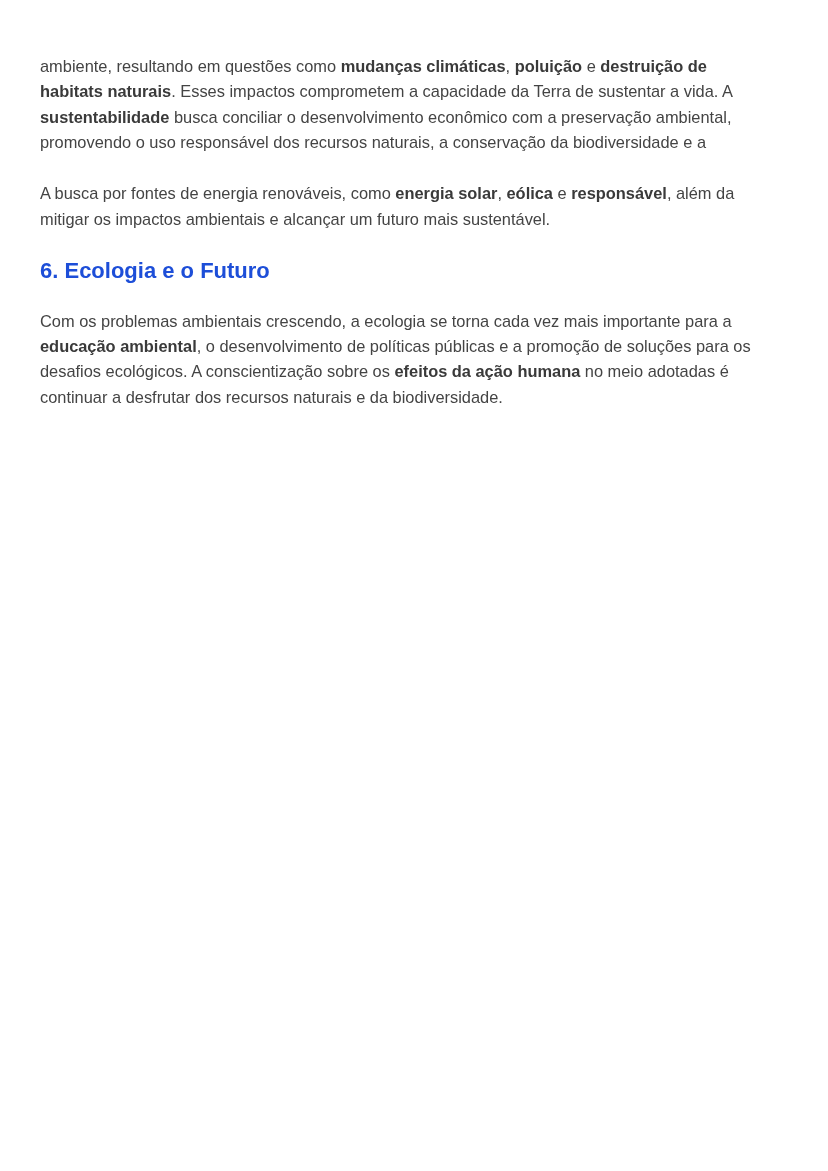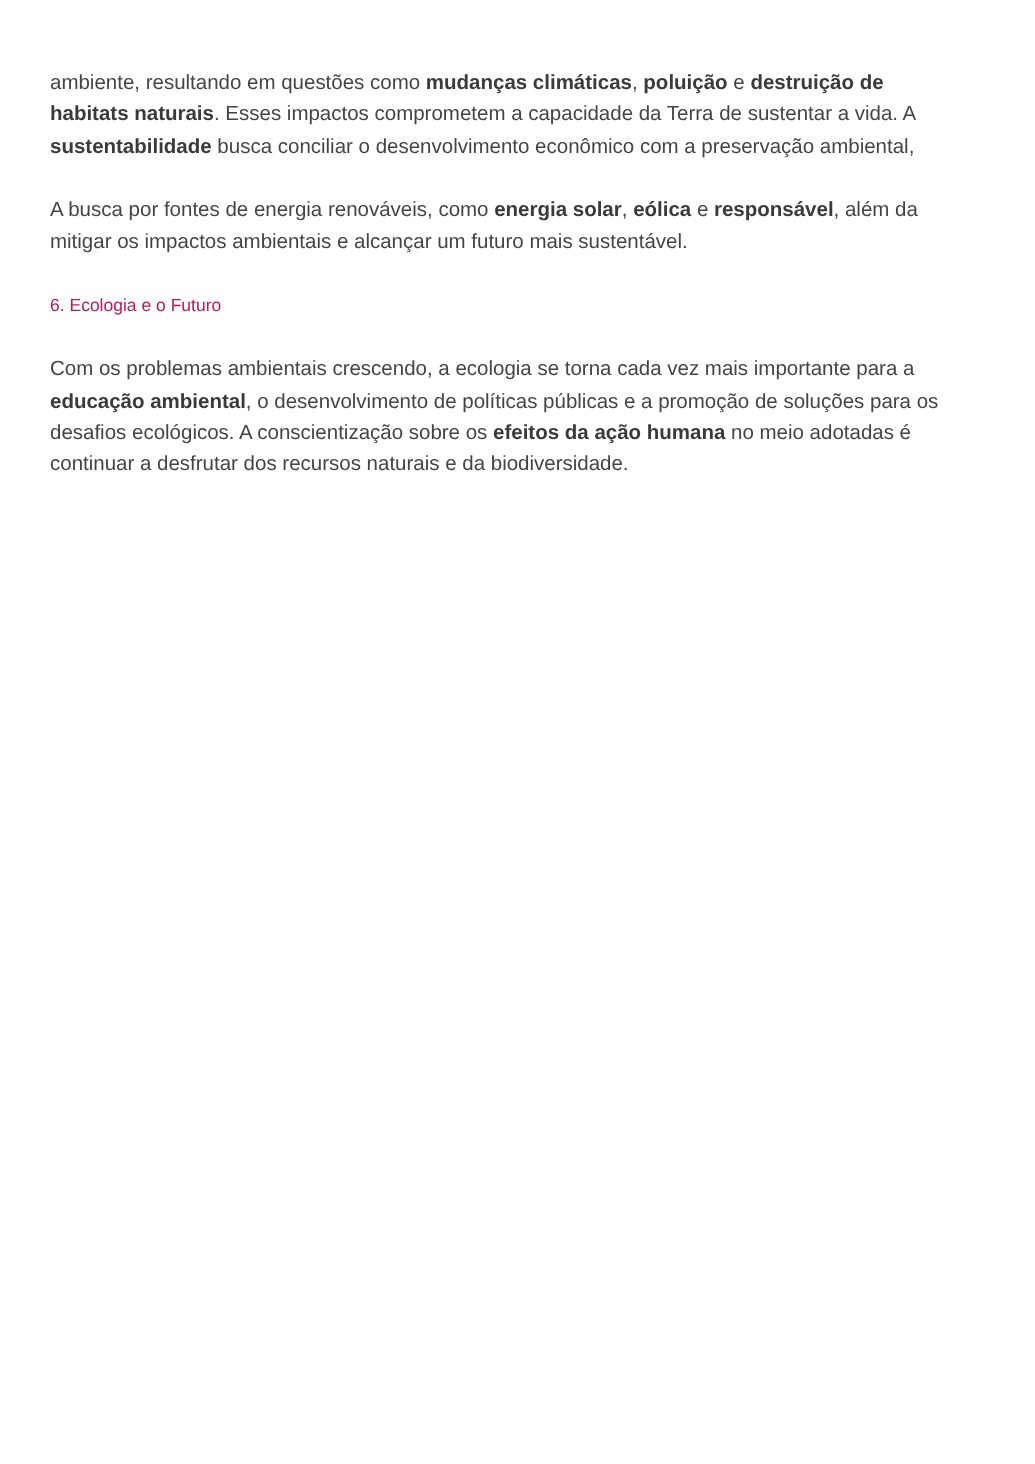--- a/index.html
+++ b/index.html
@@ -30,33 +30,34 @@
     .line {
       display: block;
       white-space: nowrap;
     }
     b, .bold {
       font-weight: bold;
       color: #3a3a3a;
     }
     .heading {
       margin: 0 0 25.6px 0;
-      font-weight: normal;
-      font-size: 14px;
-      color: #be185d;
+      font-weight: bold;
+      font-size: 22px;
+      color: #1d4ed8;
     }
   </style>
 </head>
 <body>
 
 <div class="doc">
   <div class="para">
       <span class="line"><span>ambiente, resultando em questões como </span><b>mudanças climáticas</b><span>, </span><b>poluição</b><span> e </span><b>destruição de</b></span>
       <span class="line"><b>habitats naturais</b><span>. Esses impactos comprometem a capacidade da Terra de sustentar a vida. A</span></span>
       <span class="line"><b>sustentabilidade</b><span> busca conciliar o desenvolvimento econômico com a preservação ambiental,</span></span>
+      <span class="line"><span>promovendo o uso responsável dos recursos naturais, a conservação da biodiversidade e a</span></span>
     </div>
   <div class="para">
       <span class="line"><span>A busca por fontes de energia renováveis, como </span><b>energia solar</b><span>, </span><b>eólica</b><span> e </span><b>responsável</b><span>, além da</span></span>
       <span class="line"><span>mitigar os impactos ambientais e alcançar um futuro mais sustentável.</span></span>
     </div>
   <div class="heading">6. Ecologia e o Futuro</div>
   <div class="para">
       <span class="line"><span>Com os problemas ambientais crescendo, a ecologia se torna cada vez mais importante para a</span></span>
       <span class="line"><b>educação ambiental</b><span>, o desenvolvimento de políticas públicas e a promoção de soluções para os</span></span>
       <span class="line"><span>desafios ecológicos. A conscientização sobre os </span><b>efeitos da ação humana</b><span> no meio adotadas é</span></span>

